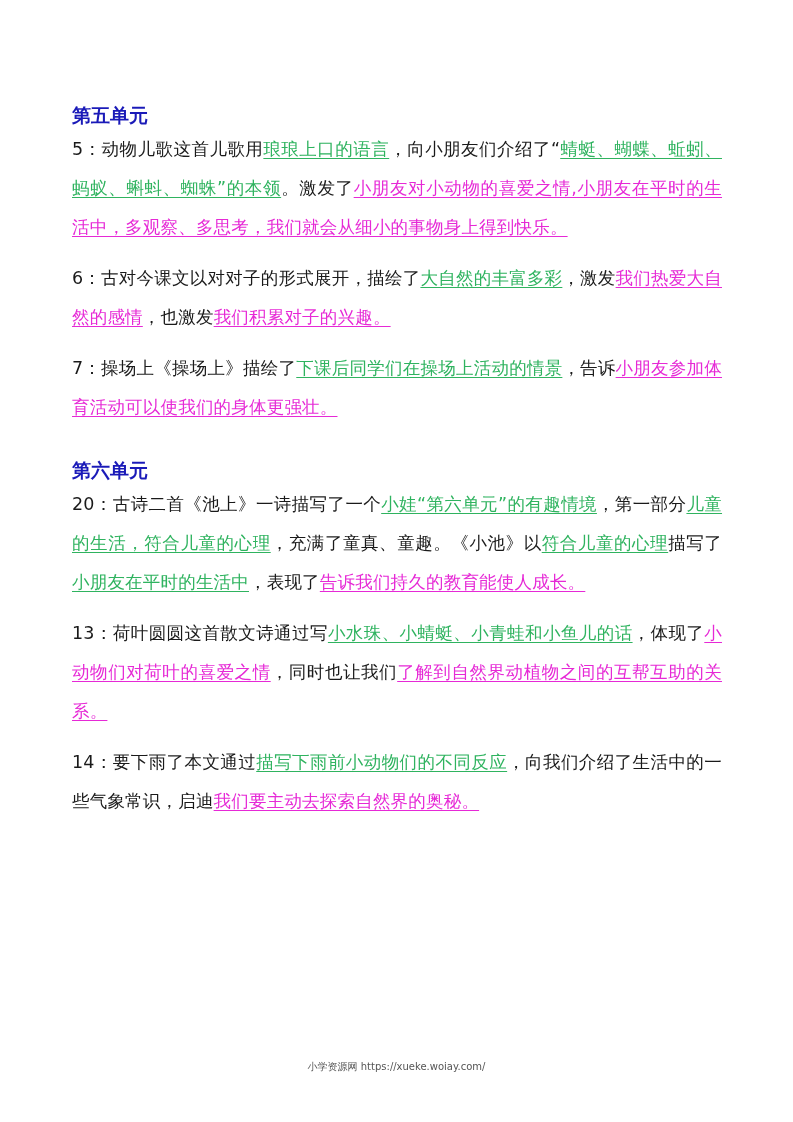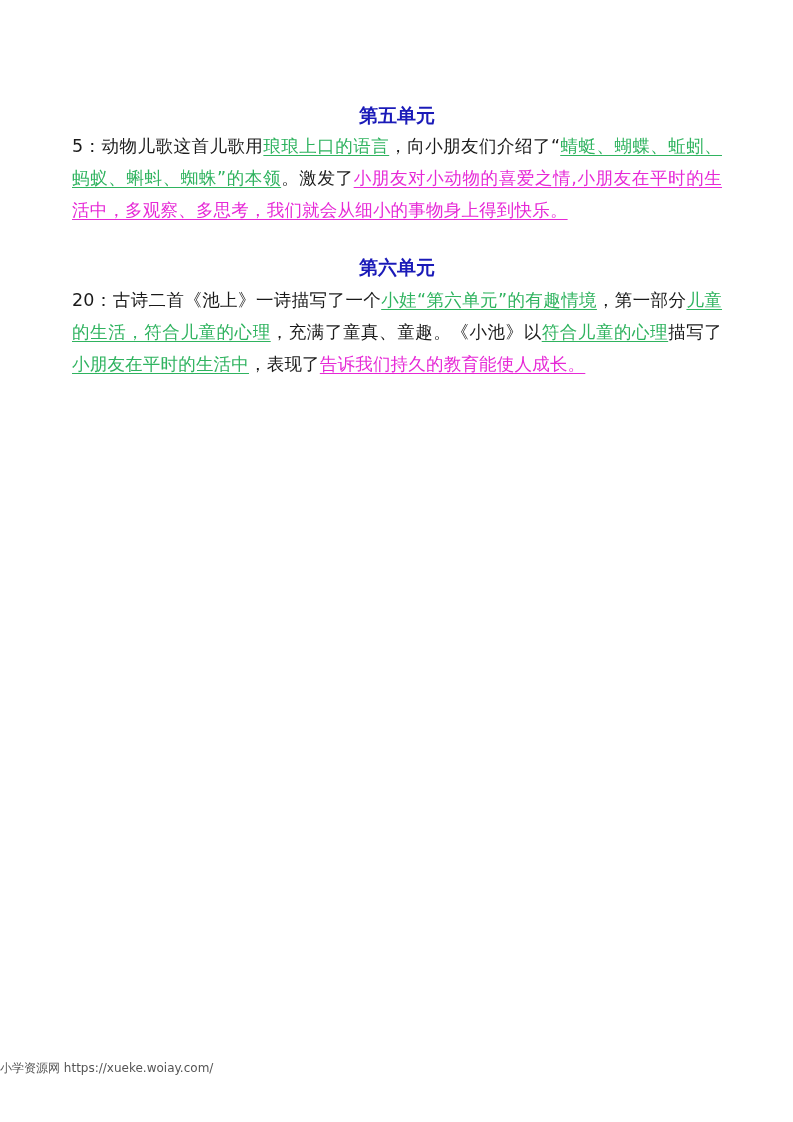--- a/index.html
+++ b/index.html
@@ -1,40 +1,44 @@
 <!DOCTYPE html>
 <html><head>
 <meta charset="utf-8">
 <style>
   html, body { margin: 0; padding: 0; background: #ffffff; }
   body { width: 793px; height: 1122px; position: relative; overflow: hidden;
          font-family: "DejaVu Sans", "Liberation Sans", sans-serif; color: #1a1a1a; }
   .page { position: absolute; left: 72px; top: 100px; width: 650px; }
-  .unit-title { text-align: center; font-weight: bold; color: #1a1ab8; font-size: 19px;
+  .unit-title { text-align: left; font-weight: bold; color: #1a1ab8; font-size: 19px;
                 line-height: 30px; height: 30px; }
-  .para { font-size: 17.5px; line-height: 32px; letter-spacing: 0.2px; margin: 0 0 12px 0;
+  .para { font-size: 17.5px; line-height: 39px; letter-spacing: 0.2px; margin: 0 0 12px 0;
           text-align: justify; }
   .g { color: #2fb35f; text-decoration: underline; text-decoration-color: #2fb35f;
        text-underline-offset: 3px; }
   .m { color: #e629d6; text-decoration: underline; text-decoration-color: #e629d6;
        text-underline-offset: 3px; }
   .t { color: #1a1a1a; }
   .u5 { margin-top: 0; }
-  .u6 { margin-top: 28px; font-family: Liberation Mono, monospace; }
-  .footer { position: absolute; left: 0; width: 793px; top: 1060px; 
-            font-size: 12px; color: #555; }
+  .u6 { margin-top: 28px; }
+  .footer { position: absolute; left: 0; width: 793px; top: 1060px; text-align: center;
+            font-size: 10px; color: #555; }
 </style>
 </head>
 <body>
 
 <div class="page">
   <div class="unit-title u5">第五单元</div>
   <div>
       <p class="para"><span class="t">5：动物儿歌这首儿歌用</span><span class="g">琅琅上口的语言</span><span class="t">，向小朋友们介绍了“</span><span class="g">蜻蜓、蝴蝶、蚯蚓、蚂蚁、蝌蚪、蜘蛛”的本领</span><span class="t">。激发了</span><span class="m">小朋友对小动物的喜爱之情,小朋友在平时的生活中，多观察、多思考，我们就会从细小的事物身上得到快乐。 </span></p>
+      <p class="para"><span class="t">6：古对今课文以对对子的形式展开，描绘了</span><span class="g">大自然的丰富多彩</span><span class="t">，激发</span><span class="m">我们热爱大自然的感情</span><span class="t">，也激发</span><span class="m">我们积累对子的兴趣。 </span></p>
+      <p class="para"><span class="t">7：操场上《操场上》描绘了</span><span class="g">下课后同学们在操场上活动的情景</span><span class="t">，告诉</span><span class="m">小朋友参加体育活动可以使我们的身体更强壮。 </span></p>
     </div>
 
   <div class="unit-title u6">第六单元</div>
   <div>
       <p class="para"><span class="t">20：古诗二首《池上》一诗描写了一个</span><span class="g">小娃“第六单元”的有趣情境</span><span class="t">，第一部分</span><span class="g">儿童的生活，符合儿童的心理</span><span class="t">，充满了童真、童趣。《小池》以</span><span class="g">符合儿童的心理</span><span class="t">描写了</span><span class="g">小朋友在平时的生活中</span><span class="t">，表现了</span><span class="m">告诉我们持久的教育能使人成长。 </span></p>
+      <p class="para"><span class="t">13：荷叶圆圆这首散文诗通过写</span><span class="g">小水珠、小蜻蜓、小青蛙和小鱼儿的话</span><span class="t">，体现了</span><span class="m">小动物们对荷叶的喜爱之情</span><span class="t">，同时也让我们</span><span class="m">了解到自然界动植物之间的互帮互助的关系。 </span></p>
+      <p class="para"><span class="t">14：要下雨了本文通过</span><span class="g">描写下雨前小动物们的不同反应</span><span class="t">，向我们介绍了生活中的一些气象常识，启迪</span><span class="m">我们要主动去探索自然界的奥秘。 </span></p>
     </div>
 </div>
 
 <div class="footer">小学资源网 https://xueke.woiay.com/</div>
 
 </body></html>

